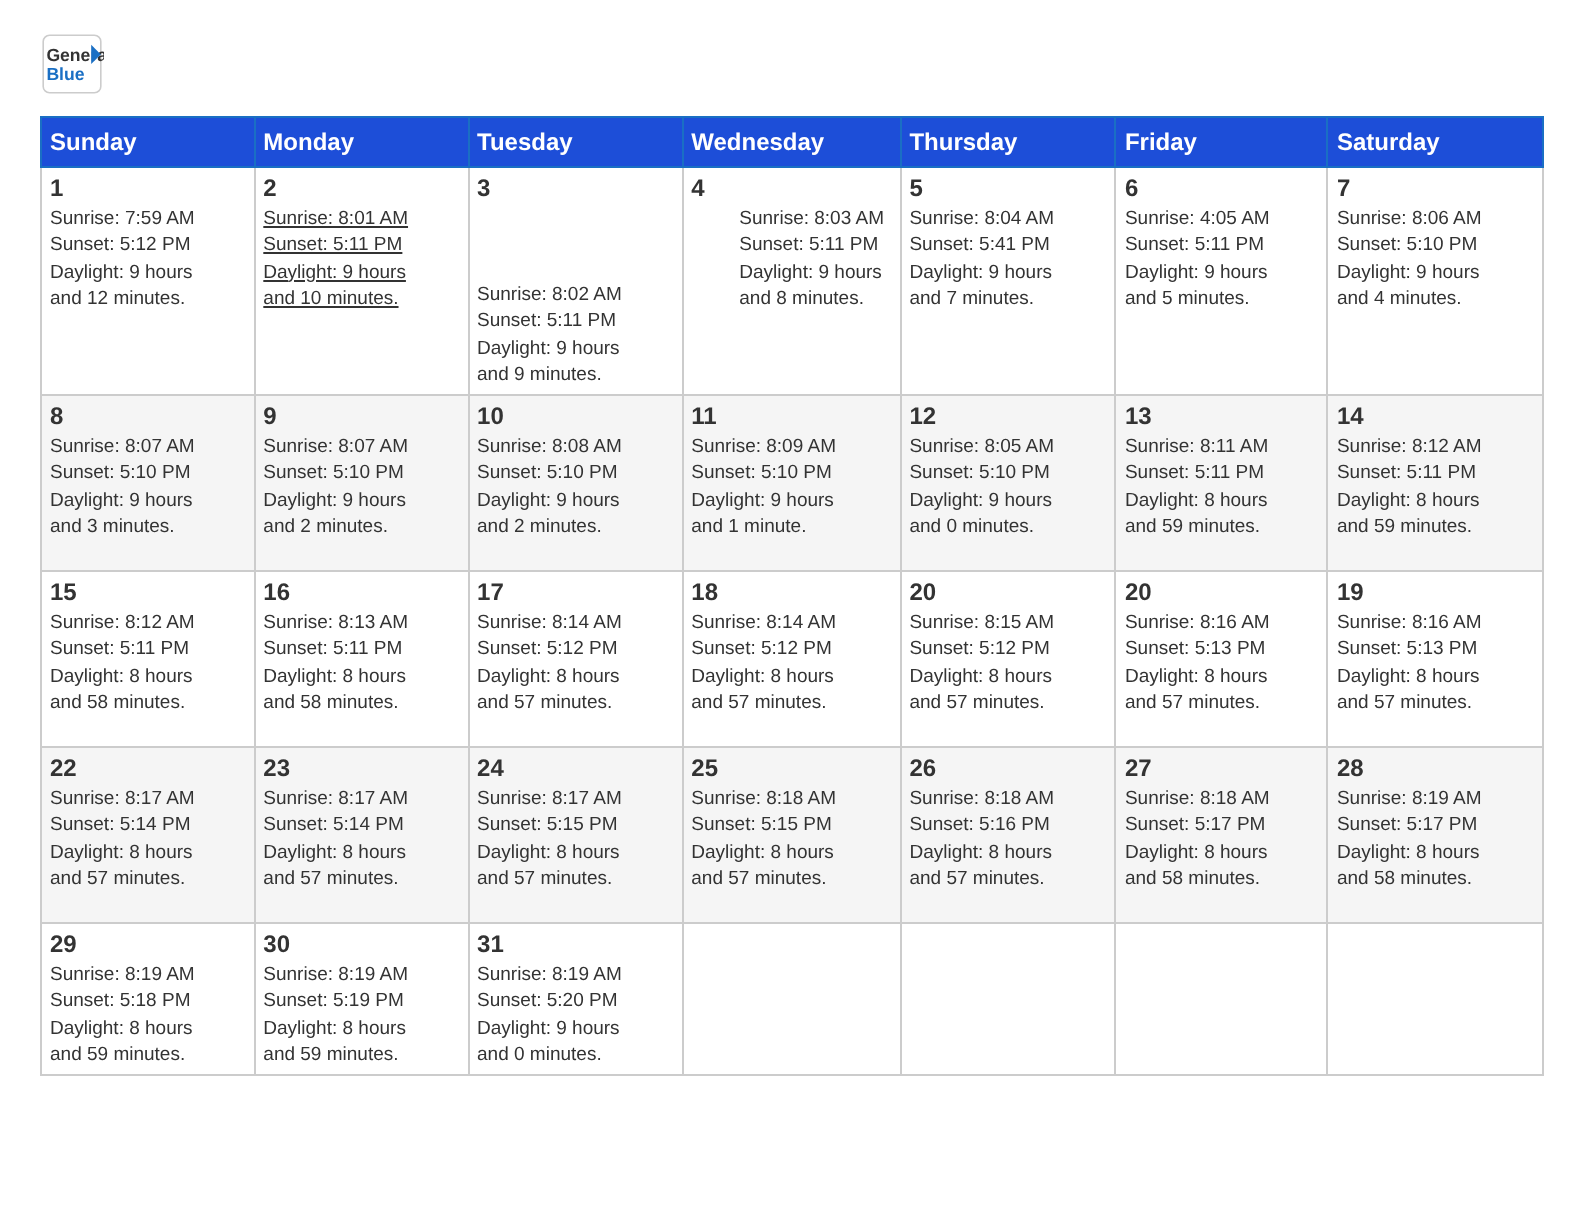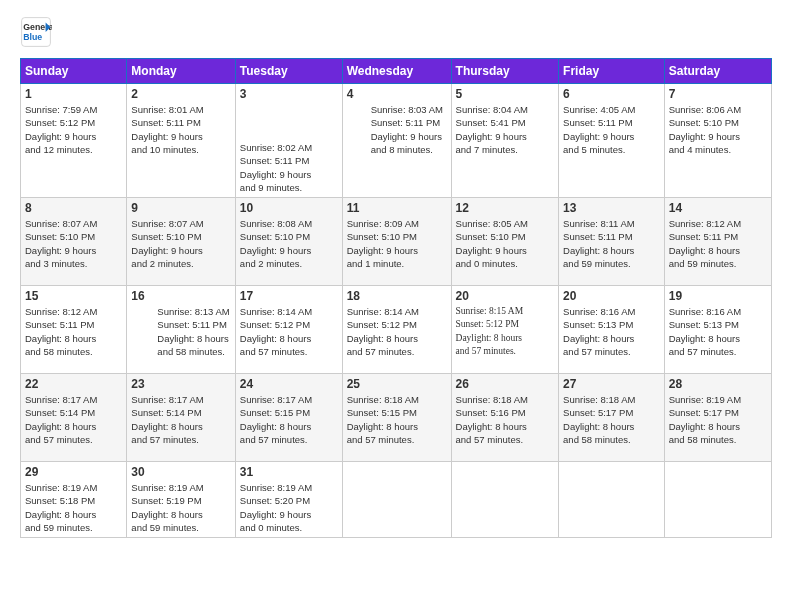--- a/index.html
+++ b/index.html
@@ -42,21 +42,21 @@
     .location-title {
       font-size: 15px;
       color: #333;
     }
     .calendar {
       width: 100%;
       border-collapse: collapse;
       font-size: 10px;
     }
     .calendar th {
-      background: #6d28d9;
+      background: #1d4ed8;
       color: #fff;
       padding: 5px 4px;
       text-align: left;
       font-size: 12px;
       font-weight: bold;
       border: 1px solid #1a6fc4;
     }
     .calendar td {
       border: 1px solid #ccc;
       vertical-align: top;
@@ -122,21 +122,21 @@
         <tr>
           <td>
             <span class="day-num">1</span>
             <div class="day-info" style="white-space: pre-line;">Sunrise: 7:59 AM
 Sunset: 5:12 PM
 Daylight: 9 hours
 and 12 minutes.</div>
           </td>
           <td>
             <span class="day-num">2</span>
-            <div class="day-info" style="white-space: pre-line;">Sunrise: 8:01 AM
+            <div class="day-info" style="white-space: pre-line; text-decoration: underline;">Sunrise: 8:01 AM
 Sunset: 5:11 PM
 Daylight: 9 hours
 and 10 minutes.</div>
           </td>
           <td>
             <span class="day-num">3</span>
             <div class="day-info" style="white-space: pre-line; margin-top: 40px;">Sunrise: 8:02 AM
 Sunset: 5:11 PM
 Daylight: 9 hours
 and 9 minutes.</div>
@@ -224,42 +224,42 @@
         <tr>
           <td>
             <span class="day-num">15</span>
             <div class="day-info" style="white-space: pre-line;">Sunrise: 8:12 AM
 Sunset: 5:11 PM
 Daylight: 8 hours
 and 58 minutes.</div>
           </td>
           <td>
             <span class="day-num">16</span>
-            <div class="day-info" style="white-space: pre-line; margin-left: 26px;">Sunrise: 8:13 AM
+            <div class="day-info" style="white-space: pre-line;">Sunrise: 8:13 AM
 Sunset: 5:11 PM
 Daylight: 8 hours
 and 58 minutes.</div>
           </td>
           <td>
             <span class="day-num">17</span>
             <div class="day-info" style="white-space: pre-line;">Sunrise: 8:14 AM
 Sunset: 5:12 PM
 Daylight: 8 hours
 and 57 minutes.</div>
           </td>
           <td>
             <span class="day-num">18</span>
             <div class="day-info" style="white-space: pre-line;">Sunrise: 8:14 AM
 Sunset: 5:12 PM
 Daylight: 8 hours
 and 57 minutes.</div>
           </td>
           <td>
             <span class="day-num">20</span>
-            <div class="day-info" style="white-space: pre-line; font-family: Liberation Serif, serif;">Sunrise: 8:15 AM
+            <div class="day-info" style="white-space: pre-line;">Sunrise: 8:15 AM
 Sunset: 5:12 PM
 Daylight: 8 hours
 and 57 minutes.</div>
           </td>
           <td>
             <span class="day-num">20</span>
             <div class="day-info" style="white-space: pre-line;">Sunrise: 8:16 AM
 Sunset: 5:13 PM
 Daylight: 8 hours
 and 57 minutes.</div>

